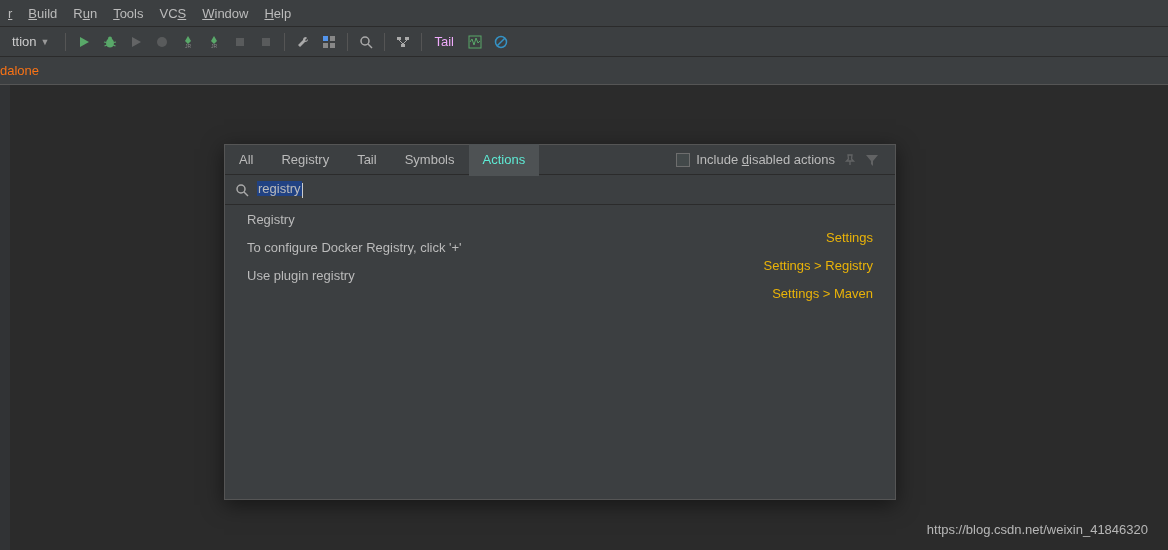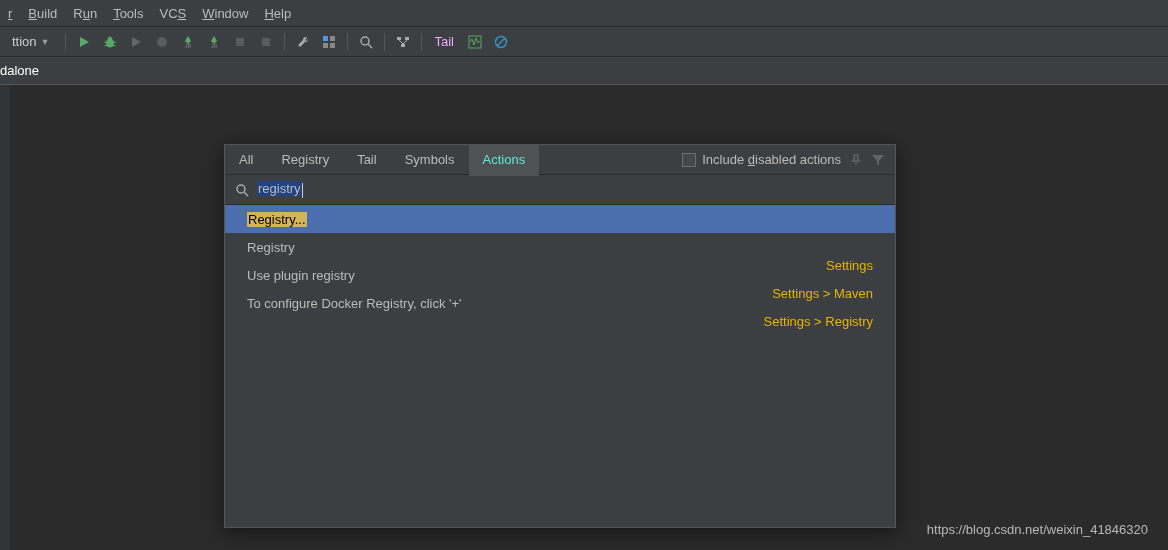--- a/index.html
+++ b/index.html
@@ -64,21 +64,21 @@
     .tb-text {
       color: #f0abfc;
       padding: 0 6px;
     }
     .navbar {
       background: #3c3f41;
       height: 28px;
       display: flex;
       align-items: center;
       padding-left: 0;
-      color: #ffffff;
+      color: #f97316;
       border-bottom: 1px solid #555;
     }
     .editor-area {
       position: absolute;
       left: 0;
       right: 0;
       top: 85px;
       bottom: 0;
       background: #2b2b2b;
     }
@@ -114,21 +114,21 @@
       cursor: default;
     }
     .sp-tab.active {
       background: #4e5254;
       color: #5eead4;
     }
     .sp-tabs-right {
       margin-left: auto;
       display: flex;
       align-items: center;
-      padding-right: 10px;
+      padding-right: 16px;
       gap: 8px;
     }
     .checkbox {
       width: 14px;
       height: 14px;
       border: 1px solid #6e6e6e;
       background: #43494a;
       display: inline-block;
     }
     .checkbox-label {
@@ -342,33 +342,29 @@
       <svg width="14" height="14" viewBox="0 0 14 14">
           <circle cx="6" cy="6" r="4" stroke="#aaa" stroke-width="1.5" fill="none"></circle>
           <line x1="9" y1="9" x2="13" y2="13" stroke="#aaa" stroke-width="1.5"></line>
         </svg>
     </span>
     <div style="flex:1;position:relative">
       <span class="highlighted-text">registry</span><span style="border-left:1px solid #ccc;height:15px;display:inline-block;vertical-align:middle"></span>
     </div>
   </div>
   <div class="sp-results">
-    <div class="sp-result-row selected">
-      <span class="sp-result-label"><span class="match-hl-sel">Registry...</span></span>
-      <span class="sp-result-context"></span>
-    </div>
     <div class="sp-result-row">
       <span class="sp-result-label">Registry</span>
       <span class="sp-result-context">Settings</span>
     </div>
     <div class="sp-result-row">
+      <span class="sp-result-label">To configure Docker Registry, click '+'</span>
+      <span class="sp-result-context">Settings &gt; Registry</span>
+    </div>
+    <div class="sp-result-row">
       <span class="sp-result-label">Use plugin registry</span>
       <span class="sp-result-context">Settings &gt; Maven</span>
     </div>
-    <div class="sp-result-row">
-      <span class="sp-result-label">To configure Docker Registry, click '+'</span>
-      <span class="sp-result-context">Settings &gt; Registry</span>
-    </div>
   </div>
   <div class="sp-empty"></div>
 </div>
 
 <div class="watermark">https://blog.csdn.net/weixin_41846320</div>
 
 </body></html>

